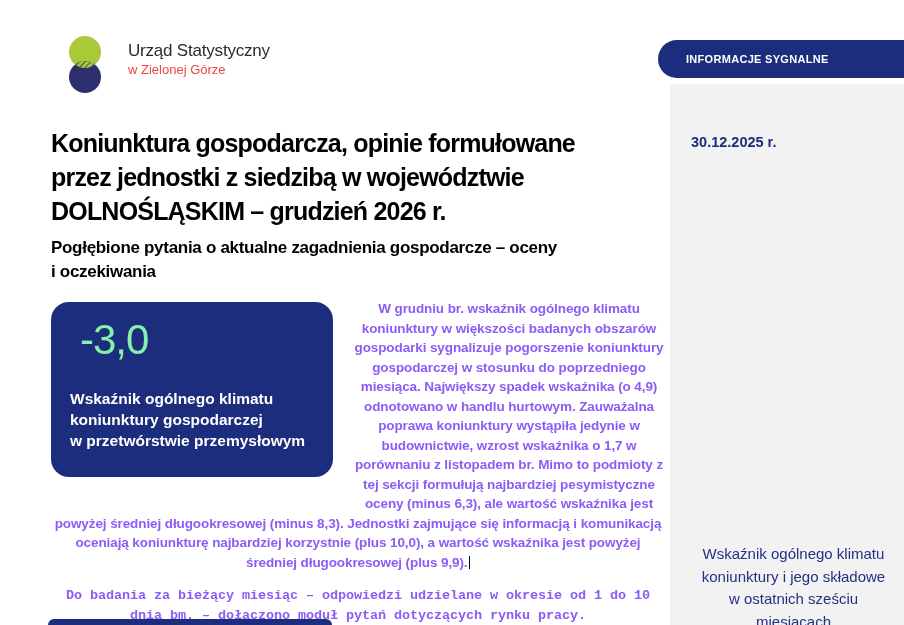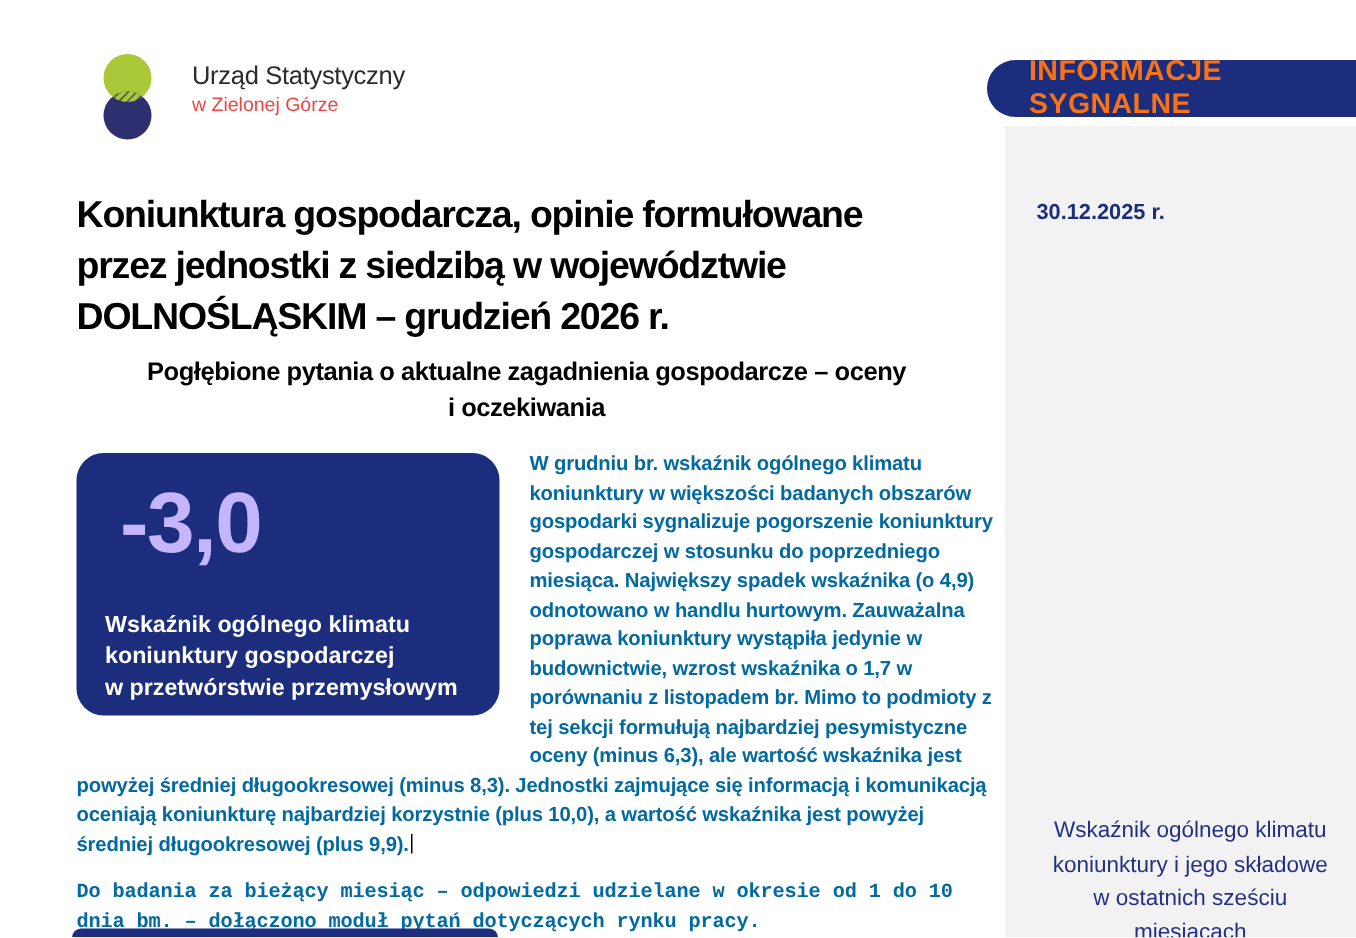--- a/index.html
+++ b/index.html
@@ -13,60 +13,60 @@
   .logo { position:absolute; left:54px; top:30px; display:flex; align-items:center; }
   .logo-text { margin-left:12px; margin-top:-6px; }
   .logo-name { font-size:17px; color:#2b2b2b; letter-spacing:-0.2px; }
   .logo-loc  { font-size:13px; color:#ef4444; margin-top:1px; }
   
   .banner {
     position:absolute; left:658px; top:40px; right:0; height:38px;
     background:#1b2d7c; border-radius:19px 0 0 19px;
     display:flex; align-items:center; padding-left:28px;
   }
-  .banner span { color:#f97316; font-weight:bold; font-size:19px; letter-spacing:0.3px; }
+  .banner span { color:#ffffff; font-weight:bold; font-size:11px; letter-spacing:0.3px; }
   
   .sidebar { position:absolute; left:670px; top:84px; right:0; bottom:0; background:#f2f2f2;text-align:center; }
   .pub-date {
     position:absolute; left:21px; top:50px;
     color:#1b2d7c; font-weight:bold; font-size:14.5px;
   }
   .side-caption {
     position:absolute; left:21px; top:459px; width:205px;
     color:#253085; font-size:15px; line-height:22.5px; white-space:pre-line;
   }
   
   .title {
     position:absolute; left:51px; top:126px; width:600px;
     font-size:25px; font-weight:bold; color:#000; line-height:34px;
     letter-spacing:-0.8px; white-space:pre-line;
   }
   .subtitle {
     position:absolute; left:51px; top:236px; width:600px;
     font-size:17px; font-weight:bold; color:#000; line-height:24px;
-    letter-spacing:-0.3px; white-space:pre-line;text-align:center;
+    letter-spacing:-0.3px; white-space:pre-line;
   }
   
   .content { position:absolute; left:51px; top:299px; width:614px; }
   .indicator-box {
     float:left; width:282px; height:175px;
     background:#1b2d7c; border-radius:18px;
     margin:3px 20px 24px 0; padding:14px 18px 0 19px;
   }
   .indicator-value {
-    color:#c4b5fd; font-weight:bold; font-size:57px; letter-spacing:-1px;
+    color:#86efac; font-weight:normal; font-size:42px; letter-spacing:-1px;
     margin-left:10px;
   }
   .indicator-label {
     color:#fff; font-weight:bold; font-size:15.5px; line-height:21px;
     margin-top:24px; white-space:pre-line;
   }
   .lead, .note {
-    font-size:13.5px; font-weight:bold; color:#0369a1; line-height:19.5px;
-    letter-spacing:-0.1px; text-align:left;
+    font-size:13.5px; font-weight:bold; color:#8b5cf6; line-height:19.5px;
+    letter-spacing:-0.1px; text-align:center;
   }
   .note { clear:both; margin-top:14px;font-family:Liberation Mono, monospace; }
   .caret {
     display:inline-block; width:1.5px; height:13px; background:#000;
     vertical-align:-2px; margin-left:1px;
   }
   
   .bottom-bar {
     position:absolute; left:48px; top:619px; width:284px; height:6px;
     background:#1b2d7c; border-radius:6px 6px 0 0;

